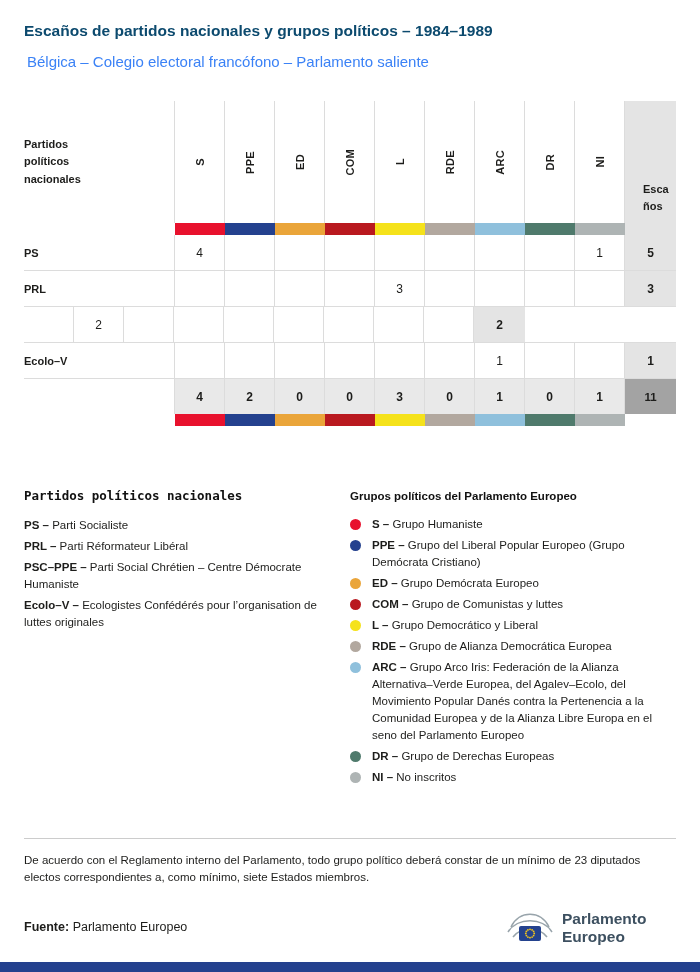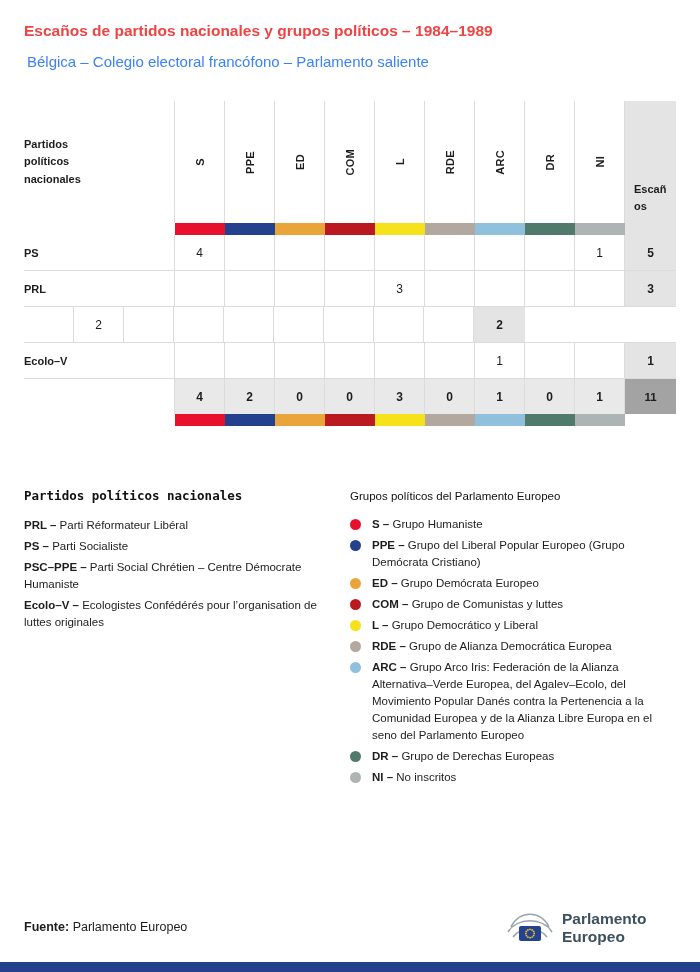--- a/index.html
+++ b/index.html
@@ -1,37 +1,37 @@
 <!DOCTYPE html>
 <html><head>
 <meta charset="utf-8">
 <style>
   html,body{margin:0;padding:0}
   body{width:700px;height:972px;background:#ffffff;color:#1d1d1b;
        font-family:"Liberation Sans",sans-serif;overflow:hidden}
   .page{width:700px;height:972px;display:flex;flex-direction:column;overflow:hidden}
 
-  .title{margin:22px 24px 0;font-size:15.5px;font-weight:bold;color:#ef4444}
+  .title{margin:22px 24px 0;font-size:15.5px;font-weight:bold;color:#0c4a6e}
   .subtitle{margin:13px 24px 0;padding-left:3px;font-size:15px;color:#3b82f6}
 
   
   .table{margin:31px 24px 0;width:652px}
   .trow{display:flex}
   .cell{box-sizing:border-box}
   .c-party{width:151px;flex:none}
   .c-group{width:50px;flex:none}
   .c-seats{width:51px;flex:none;background:#e4e4e4}
   .bordered .c-party,.bordered .c-group{border-right:1px solid #dcdcdc}
 
   .header-row{height:122px}
   .header-row .c-party{display:flex;align-items:center}
   .party-header-text{font-weight:bold;font-size:11px;line-height:1.6;width:62px;overflow-wrap:break-word}
   .header-row .c-group{display:flex;align-items:center;justify-content:center}
   .vlabel{writing-mode:vertical-rl;transform:rotate(180deg);font-weight:bold;font-size:11px;letter-spacing:.3px}
-  .header-row .c-seats{display:flex;align-items:flex-end;padding:0 4px 9px 9px;
+  .header-row .c-seats{display:flex;align-items:flex-end;padding:0 4px 9px 18px;
                        font-weight:bold;font-size:11px;line-height:1.5}
   .header-row .c-seats span{display:block;width:100%;word-break:break-all}
 
   .band-row{height:12px}
   .band-row.bottom .c-seats{background:transparent}
 
   .data-row{height:35px;border-bottom:1px solid #dcdcdc}
   .data-row .c-party{display:flex;align-items:center;font-weight:bold;font-size:11px}
   .data-row .c-group{display:flex;align-items:center;justify-content:center;font-size:12px}
   .data-row .c-seats{display:flex;align-items:center;justify-content:center;font-size:12px;font-weight:bold}
@@ -41,21 +41,21 @@
                        font-size:12px;font-weight:bold;background:#e9e9e9}
   .totals-row .c-seats{display:flex;align-items:center;justify-content:center;
                        font-size:11.5px;font-weight:bold;background:#a3a3a3}
 
   
   .legend{display:flex;margin:62px 24px 0}
   .leg-left{width:326px;flex:none;padding-right:22px;box-sizing:border-box}
   .leg-left h3{font-family:"DejaVu Sans Mono",monospace;font-size:12.5px;font-weight:bold;margin:0 0 14px;color:#111}
   .lp-item{font-size:11.5px;line-height:17px;margin-bottom:4px}
   .leg-right{flex:1}
-  .leg-right h3{font-size:11.5px;font-weight:normal;margin:2px 0 14px;color:#111}
+  .leg-right h3{font-size:11.5px;font-weight:bold;margin:2px 0 14px;color:#111}
   .lg-item{display:flex;margin-bottom:4px;font-size:11.5px;line-height:17px}
   .dot{width:11px;height:11px;border-radius:50%;margin:3px 11px 0 0;flex:none}
   .lg-text{flex:1}
 
   
   .note{margin:48px 24px 0;border-top:1px solid #cccccc;padding-top:13px;
         font-size:11.5px;line-height:17px;color:#1d1d1b}
   .source-row{margin:auto 24px 12px;display:flex;justify-content:space-between;align-items:center}
   .source{font-size:12.5px}
   .bar{height:10px;width:100%;flex:none}
@@ -200,22 +200,22 @@
       <div class="cell c-group" style="background-color: rgb(143, 192, 220);"></div>
       <div class="cell c-group" style="background-color: rgb(79, 122, 108);"></div>
       <div class="cell c-group" style="background-color: rgb(174, 180, 180);"></div>
       <div class="cell c-seats"></div>
     </div>
   </div>
 
   <div class="legend">
     <div class="leg-left">
       <h3>Partidos políticos nacionales</h3>
+      <div class="lp-item"><b>PS –</b> <span>Parti Socialiste</span></div>
       <div class="lp-item"><b>PRL –</b> <span>Parti Réformateur Libéral</span></div>
-      <div class="lp-item"><b>PS –</b> <span>Parti Socialiste</span></div>
       <div class="lp-item"><b>PSC–PPE –</b> <span>Parti Social Chrétien – Centre Démocrate Humaniste</span></div>
       <div class="lp-item"><b>Ecolo–V –</b> <span>Ecologistes Confédérés pour l’organisation de luttes originales</span></div>
     </div>
     <div class="leg-right">
       <h3>Grupos políticos del Parlamento Europeo</h3>
       <div class="lg-item">
           <span class="dot" style="background-color: rgb(232, 17, 45);"></span>
           <span class="lg-text"><b>S –</b> <span>Grupo Humaniste</span></span>
         </div>
       <div class="lg-item">
@@ -246,20 +246,21 @@
           <span class="dot" style="background-color: rgb(79, 122, 108);"></span>
           <span class="lg-text"><b>DR –</b> <span>Grupo de Derechas Europeas</span></span>
         </div>
       <div class="lg-item">
           <span class="dot" style="background-color: rgb(174, 180, 180);"></span>
           <span class="lg-text"><b>NI –</b> <span>No inscritos</span></span>
         </div>
     </div>
   </div>
 
+  <div class="note">De acuerdo con el Reglamento interno del Parlamento, todo grupo político deberá constar de un mínimo de 23 diputados electos correspondientes a, como mínimo, siete Estados miembros.</div>
 
   <div class="source-row">
     <div class="source">
       <b>Fuente:</b> <span>Parlamento Europeo</span>
     </div>
     <svg class="logo" width="170" height="46" viewBox="0 0 170 46" xmlns="http://www.w3.org/2000/svg">
       <g stroke="#98a4ab" fill="none" stroke-width="1.5">
         <path d="M5 23 C 13 6, 35 6, 43 23"></path>
         <path d="M2 28 C 11 13, 37 13, 46 28"></path>
         <path d="M7 33 C 14 23, 34 23, 41 33"></path>

